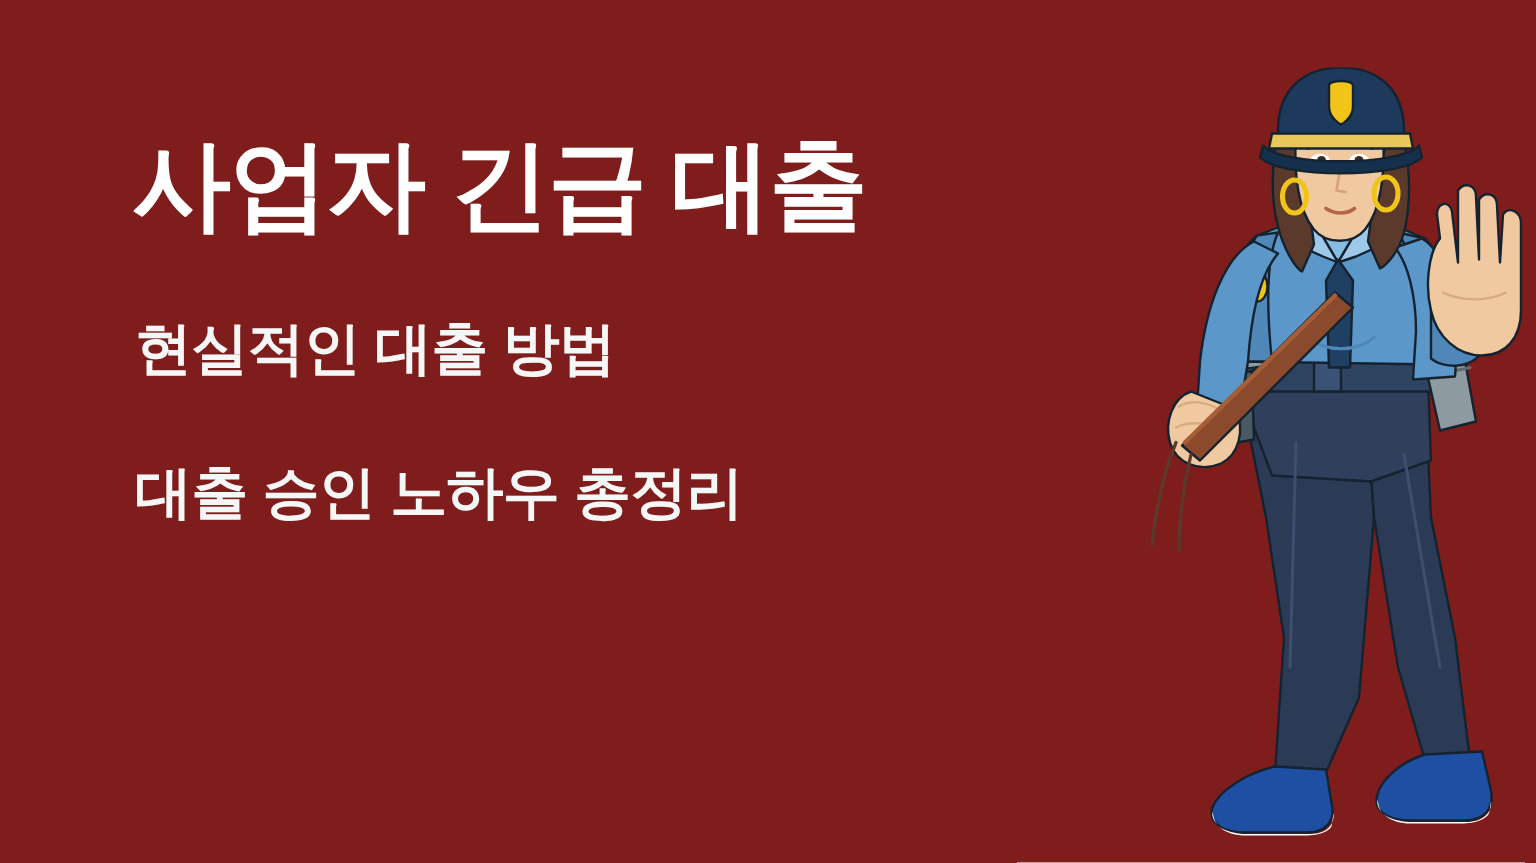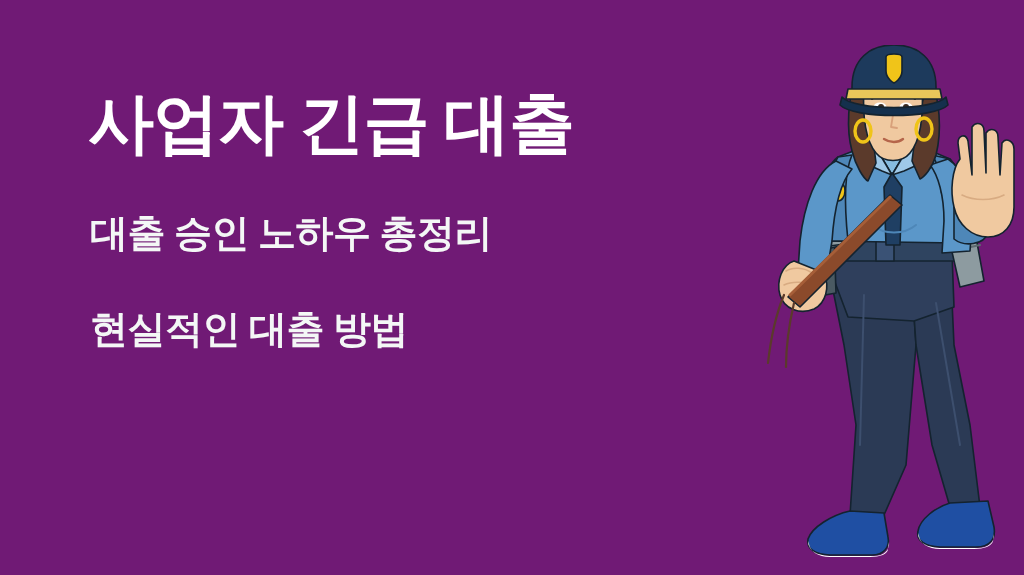--- a/index.html
+++ b/index.html
@@ -61,29 +61,29 @@
     right: 0;
     bottom: 0;
     width: 260px;
     height: 530px;
   }
   .officer svg { display: block; width: 100%; height: 100%; }
 </style>
 </head>
 <body>
 
-<div id="slide" style="background: #701a75; font-family: Liberation Serif, serif;">
+<div id="slide" style="background: #7f1d1d;">
 
   <div class="text-block">
 
     <h1 class="headline" style="color: rgb(255, 255, 255);">사업자 긴급 대출</h1>
 
     <div class="bullets">
+      <div class="bullet-line">현실적인 대출 방법</div>
       <div class="bullet-line">대출 승인 노하우 총정리</div>
-      <div class="bullet-line">현실적인 대출 방법</div>
     </div>
   </div>
 
   <div class="officer">
     <svg viewBox="0 0 260 530" xmlns="http://www.w3.org/2000/svg">
 
       <g stroke="#14232f" stroke-width="1.6" stroke-linejoin="round" stroke-linecap="round">
 
         <g>
           <path d="M62 210 L146 210 L152 300 L142 420 L120 470 L86 470 L92 380 L80 300 Z" fill="#2b3a55"></path>

